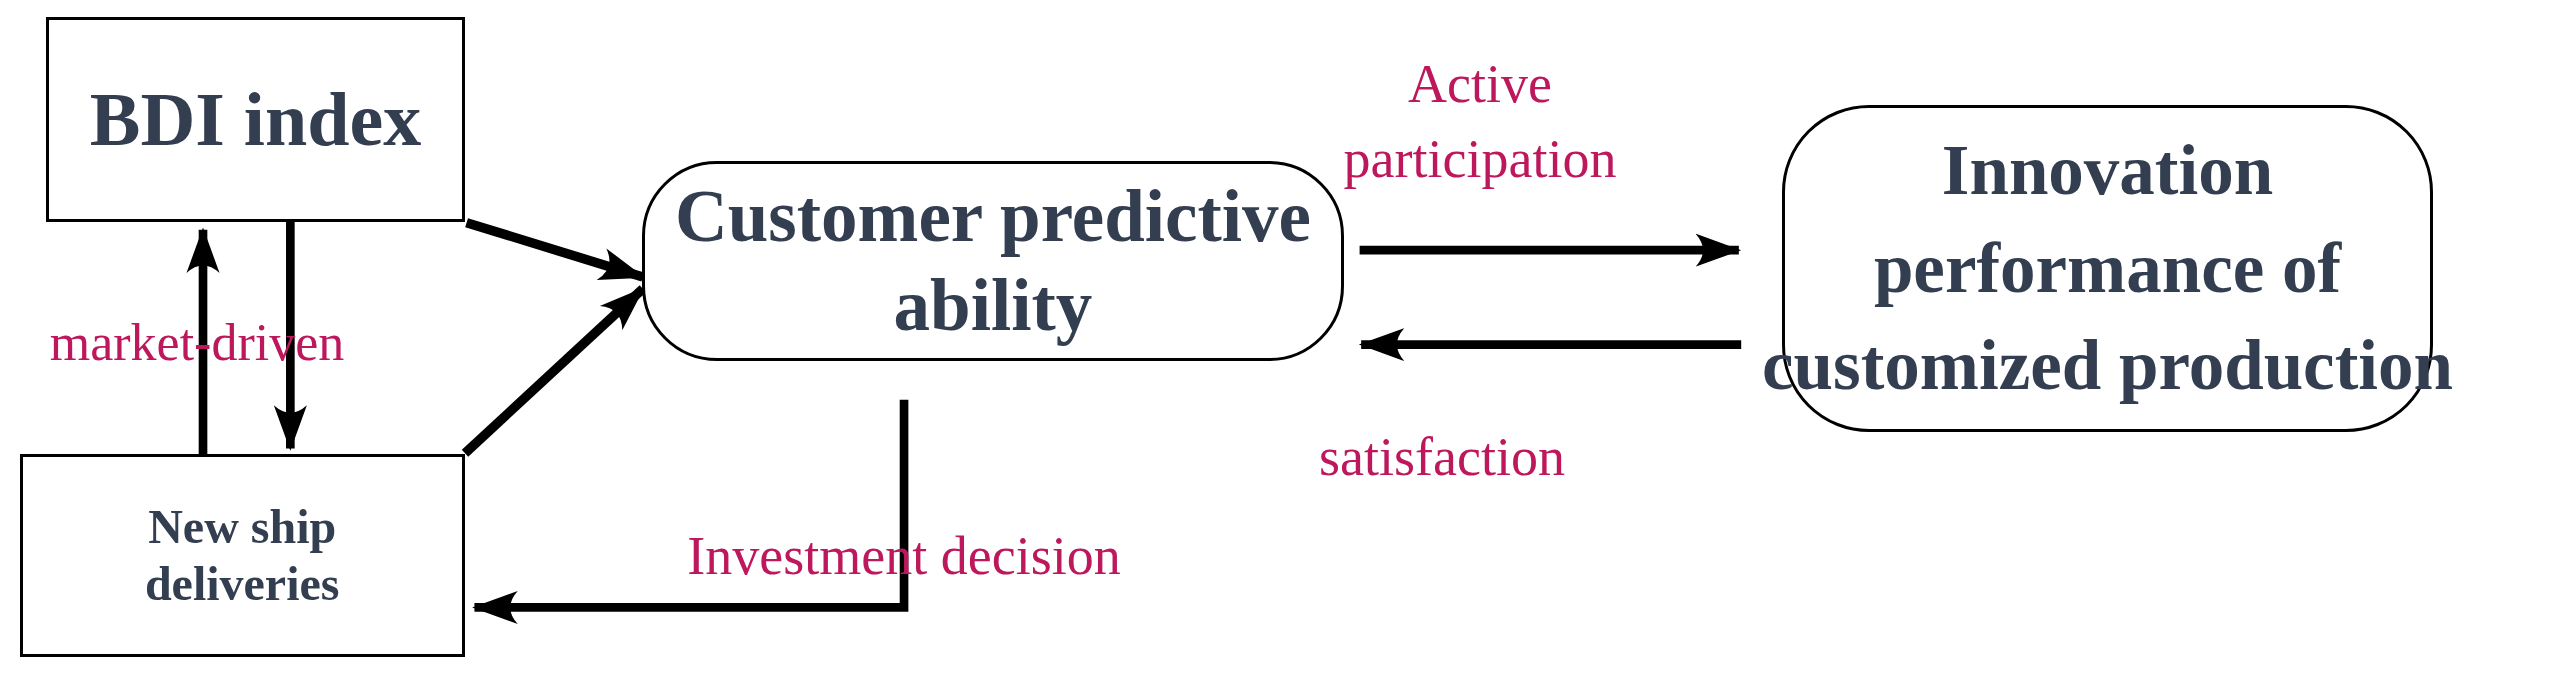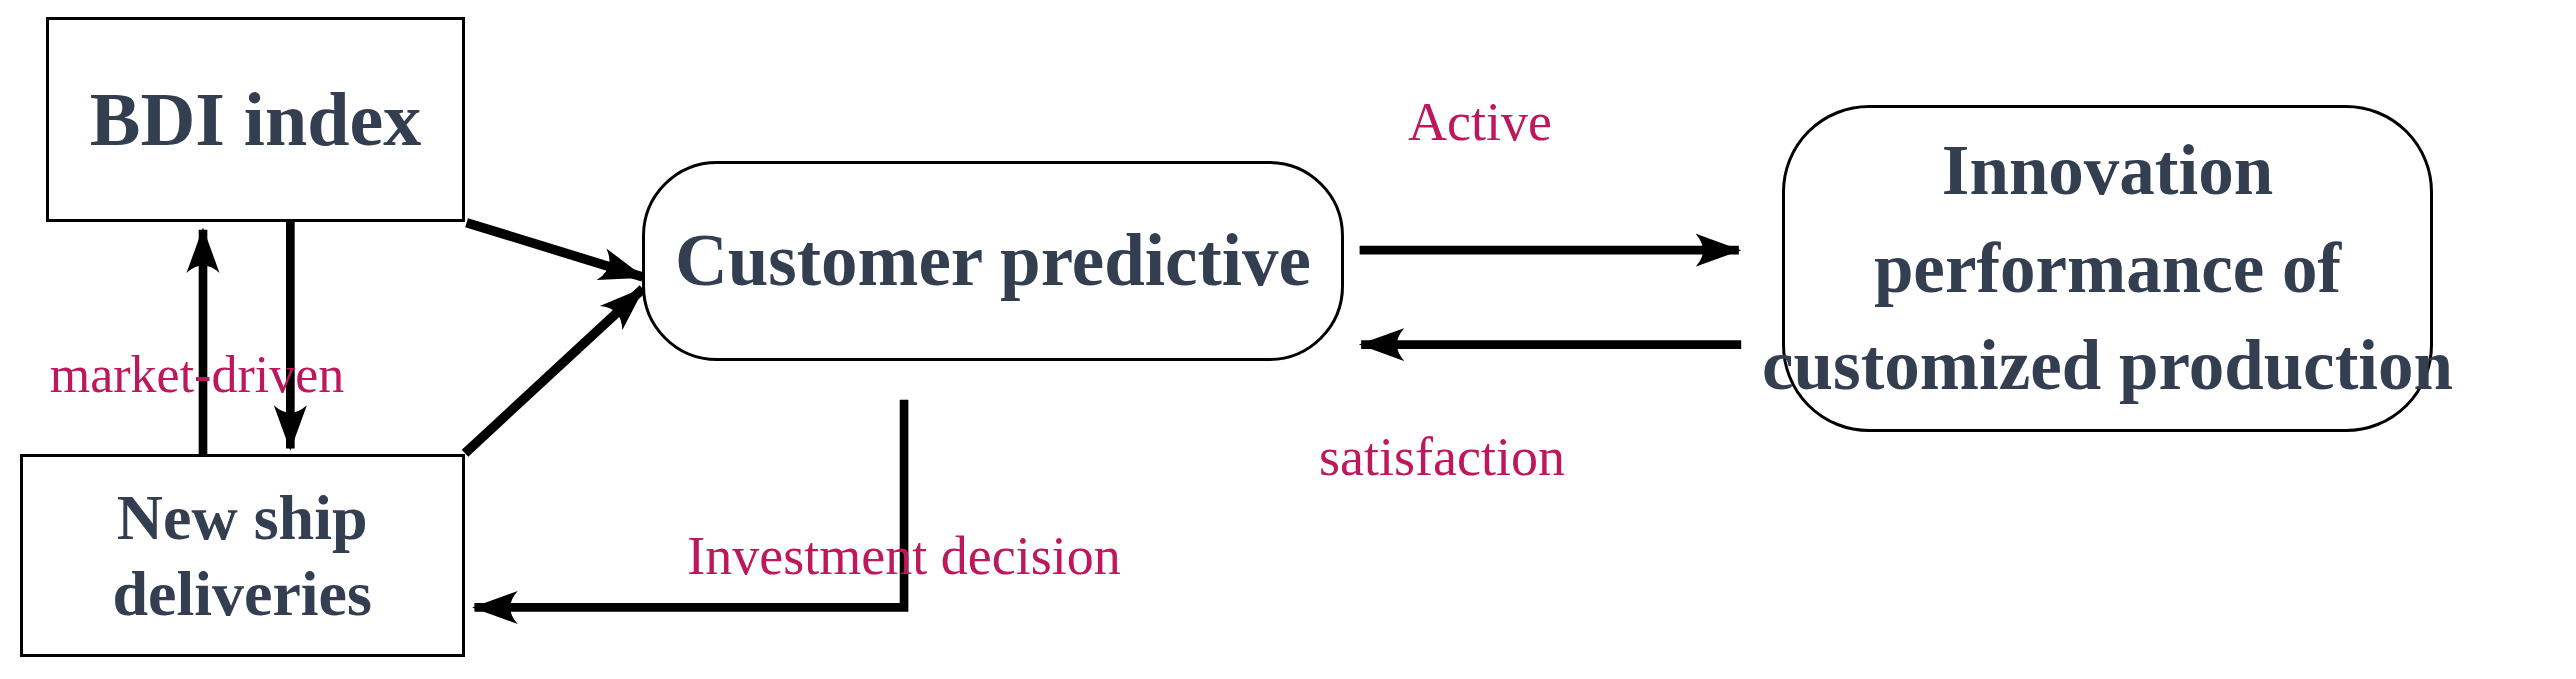--- a/index.html
+++ b/index.html
@@ -30,24 +30,24 @@
     position:absolute;
     transform:translate(-50%,-50%);
     color:#be185d;
     font-size:54px;
     text-align:center;
     white-space:nowrap;
     line-height:1.38;
   }
   
   #bdi-box{left:46px;top:17.3px;width:419px;height:205px;font-size:76px;}
-  #ship-box{left:19.7px;top:454px;width:445px;height:203px;font-size:64px;line-height:1.18;}
+  #ship-box{left:19.7px;top:454px;width:445px;height:203px;font-size:48px;line-height:1.18;}
   #center-node{left:642px;top:161px;width:702px;height:200px;border-radius:75px;font-size:73px;line-height:1.22;}
   #right-node{left:1782px;top:105px;width:651px;height:327px;border-radius:87px;font-size:71px;line-height:1.38;}
-  #label-market{left:197px;top:343px;font-size:52px;margin-top:32px;}
+  #label-market{left:197px;top:343px;font-size:52px;}
   #label-active{left:1480px;top:122px;}
   #label-improve{left:1442px;top:458px;line-height:1.32;}
   #label-investment{left:904px;top:556px;}
 </style>
 </head>
 <body>
 
 <div id="canvas">
 
   <svg id="arrow-layer" viewBox="0 0 3272 863" xmlns="http://www.w3.org/2000/svg">
@@ -76,32 +76,34 @@
     <div class="node-line">BDI index</div>
   </div>
 
   <div class="node rect-node" id="ship-box">
     <div class="node-line">New ship</div>
     <div class="node-line">deliveries</div>
   </div>
 
   <div class="node round-node" id="center-node">
     <div class="node-line">Customer predictive</div>
+    <div class="node-line">ability</div>
   </div>
 
   <div class="node round-node" id="right-node">
     <div class="node-line">Innovation</div>
     <div class="node-line">performance of</div>
     <div class="node-line">customized production</div>
   </div>
 
   <div class="edge-label" id="label-market">market-driven</div>
 
   <div class="edge-label" id="label-active">
     <div>Active</div>
+    <div>participation</div>
   </div>
 
   <div class="edge-label" id="label-improve">
     <div>satisfaction</div>
   </div>
 
   <div class="edge-label" id="label-investment">Investment decision</div>
 
 </div>
 

